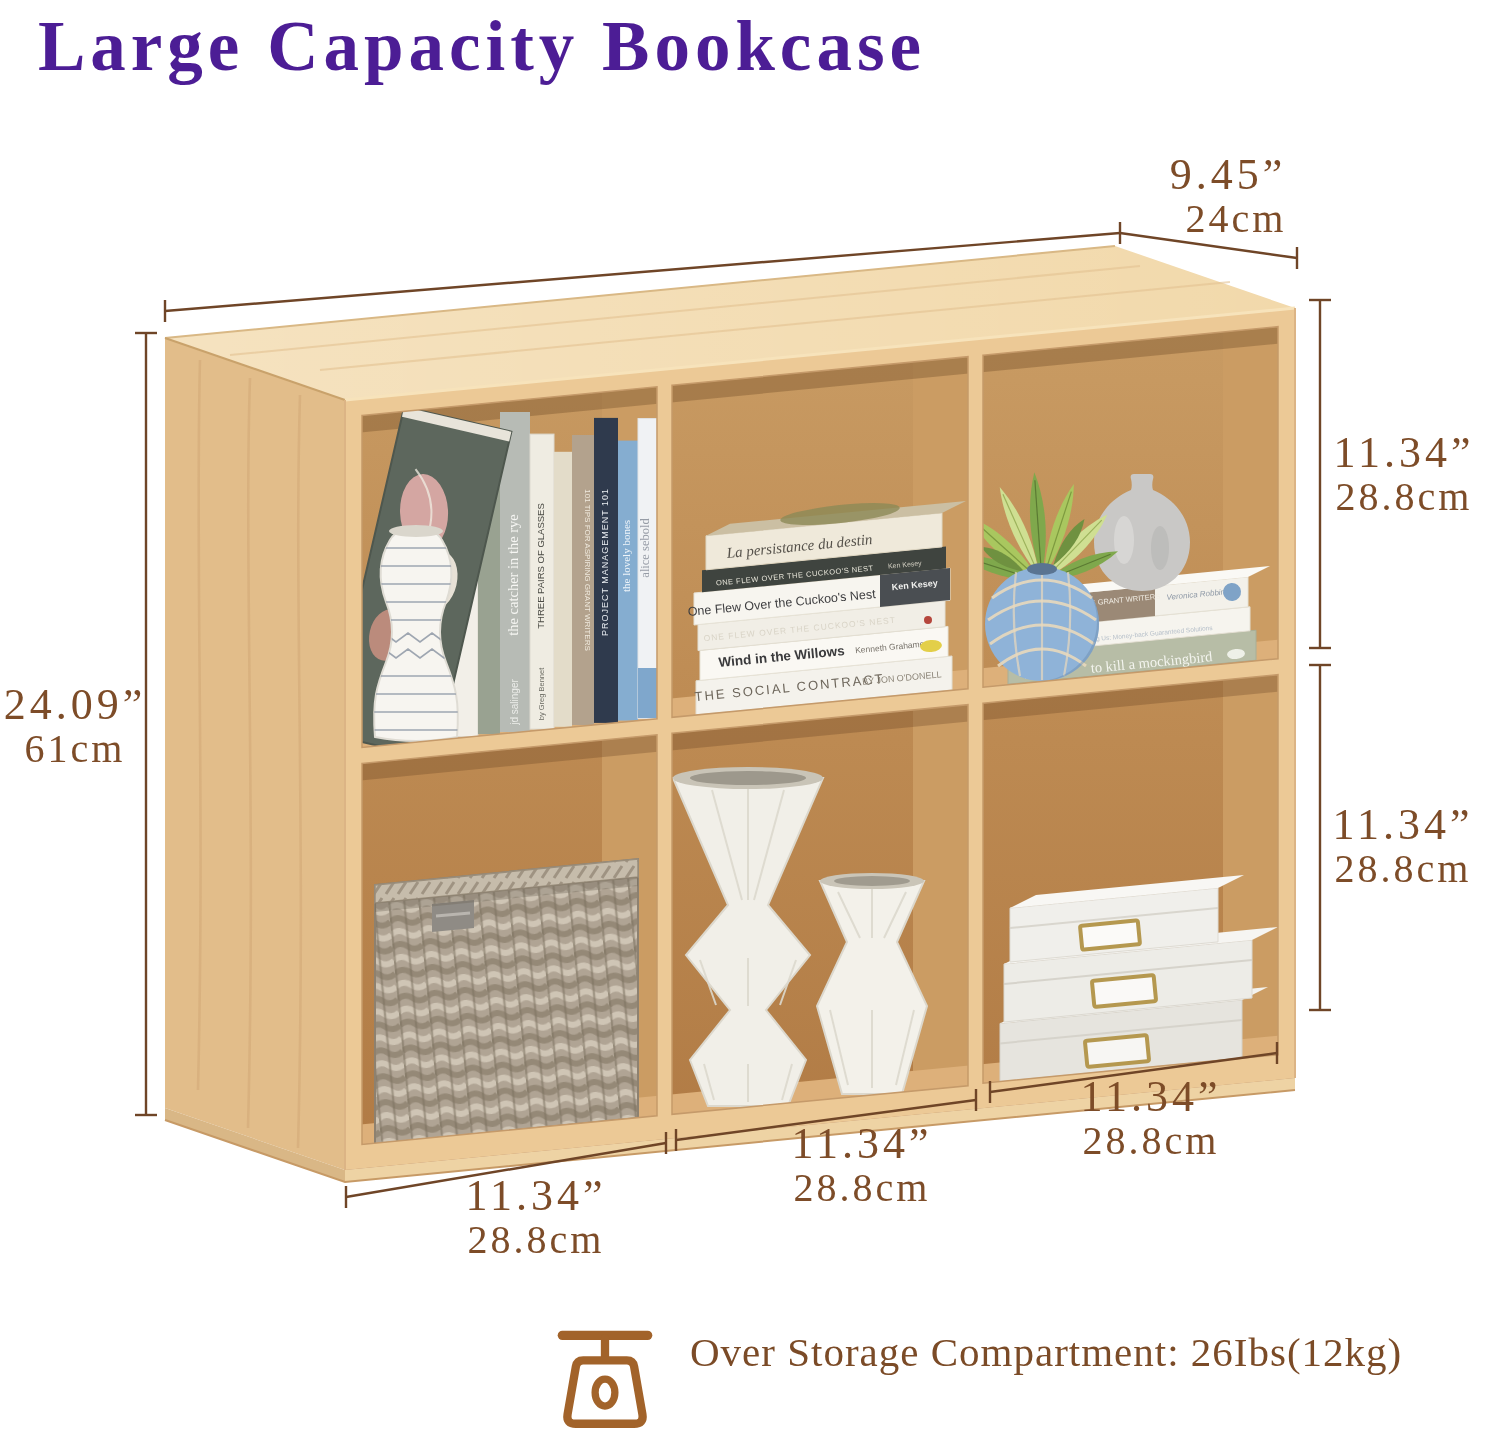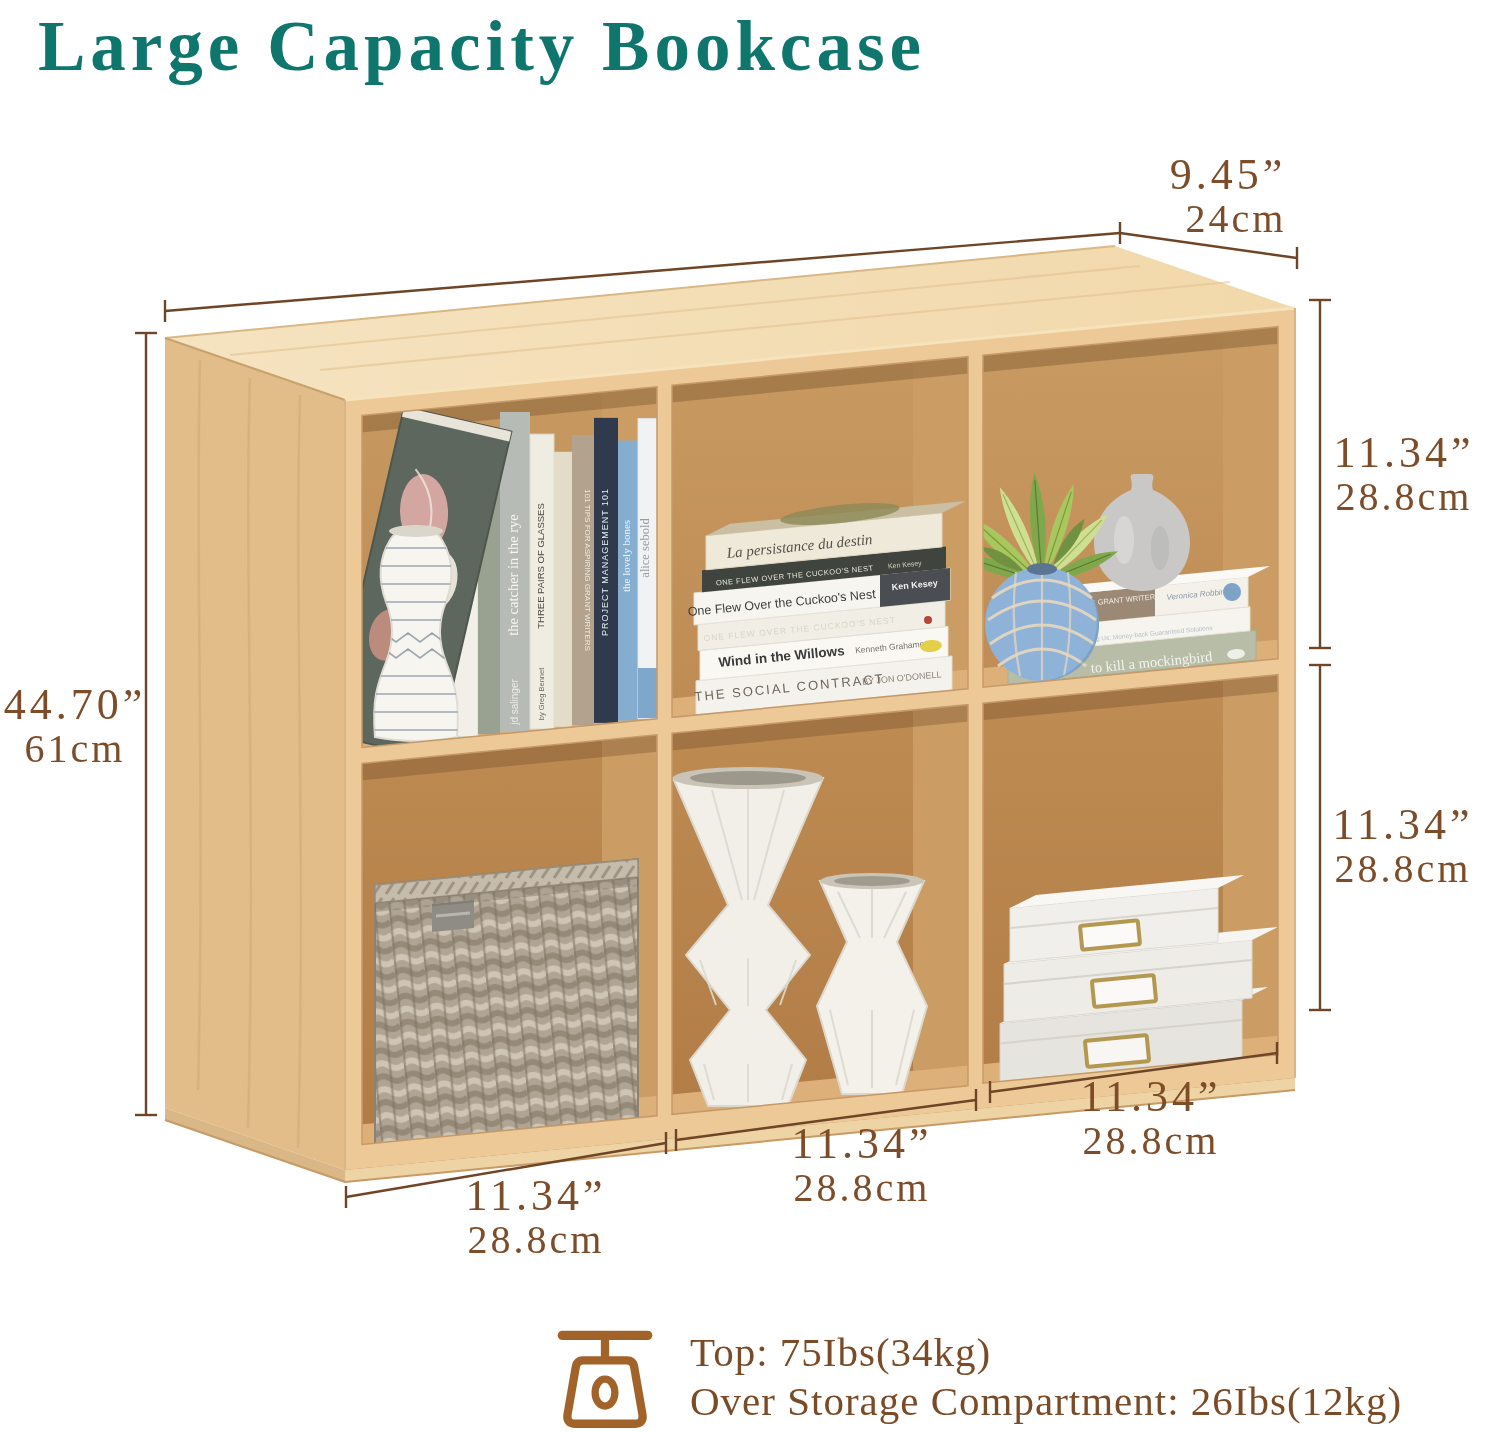--- a/index.html
+++ b/index.html
@@ -1,19 +1,19 @@
 <!DOCTYPE html>
 <html><head>
 <meta charset="utf-8">
 <style>
   html,body{margin:0;padding:0;background:#ffffff;}
   .stage{position:relative;width:1500px;height:1432px;background:#ffffff;overflow:hidden;
          font-family:"Liberation Serif",serif;}
   .title{position:absolute;left:38px;top:6px;margin:0;font-size:71px;font-weight:600;
-         letter-spacing:5px;color:#0f766e;}
+         letter-spacing:5px;color:#4c1d95;}
   .dim-label{position:absolute;transform:translate(-50%,-50%);text-align:center;
              color:#7d4c28;line-height:1.07;white-space:nowrap;}
   .dim-in{font-size:44px;letter-spacing:4px;}
   .dim-cm{font-size:40px;letter-spacing:3px;}
   .capacity{position:absolute;left:552px;top:1326px;display:flex;align-items:flex-start;}
   .capacity-icon{width:106px;height:104px;flex:0 0 auto;}
   .capacity-text{margin-left:32px;color:#7b4b27;font-size:41px;letter-spacing:1px;
                  line-height:49px;white-space:nowrap;padding-top:2px;}
   svg text{font-family:"Liberation Sans",sans-serif;}
   svg text.serifed{font-family:"Liberation Serif",serif;}
@@ -351,21 +351,21 @@
           <path d="M1277,1042 L1277,1064"></path>
         </g>
     </g>
   </svg>
 
   <div class="dim-label" style="left:1228px;top:196px;text-align:right;">
     <div class="dim-in">9.45”</div>
     <div class="dim-cm">24cm</div>
   </div>
   <div class="dim-label" style="left:75px;top:726px;">
-    <div class="dim-in">44.70”</div>
+    <div class="dim-in">24.09”</div>
     <div class="dim-cm">61cm</div>
   </div>
   <div class="dim-label" style="left:1404px;top:474px;">
     <div class="dim-in">11.34”</div>
     <div class="dim-cm">28.8cm</div>
   </div>
   <div class="dim-label" style="left:1403px;top:846px;">
     <div class="dim-in">11.34”</div>
     <div class="dim-cm">28.8cm</div>
   </div>
@@ -385,18 +385,17 @@
   <div class="capacity">
     <svg class="capacity-icon" viewBox="0 0 100 100">
       <g stroke="#a2632a" fill="none" stroke-linecap="round" stroke-linejoin="round">
         <line x1="9" y1="9" x2="91" y2="9" stroke-width="9"></line>
         <line x1="50" y1="12" x2="50" y2="31" stroke-width="8"></line>
         <path d="M29,33 h42 q6,0 7,6 l8,46 q1.5,9 -8,9 h-56 q-9.5,0 -8,-9 l8,-46 q1,-6 7,-6 Z" stroke-width="8"></path>
         <ellipse cx="50" cy="64" rx="9.5" ry="13" stroke-width="7"></ellipse>
       </g>
     </svg>
     <div class="capacity-text">
-      <div>Top: 75Ibs(34kg)</div>
       <div>Over Storage Compartment: 26Ibs(12kg)</div>
     </div>
   </div>
 
 </div>
 
 </body></html>

